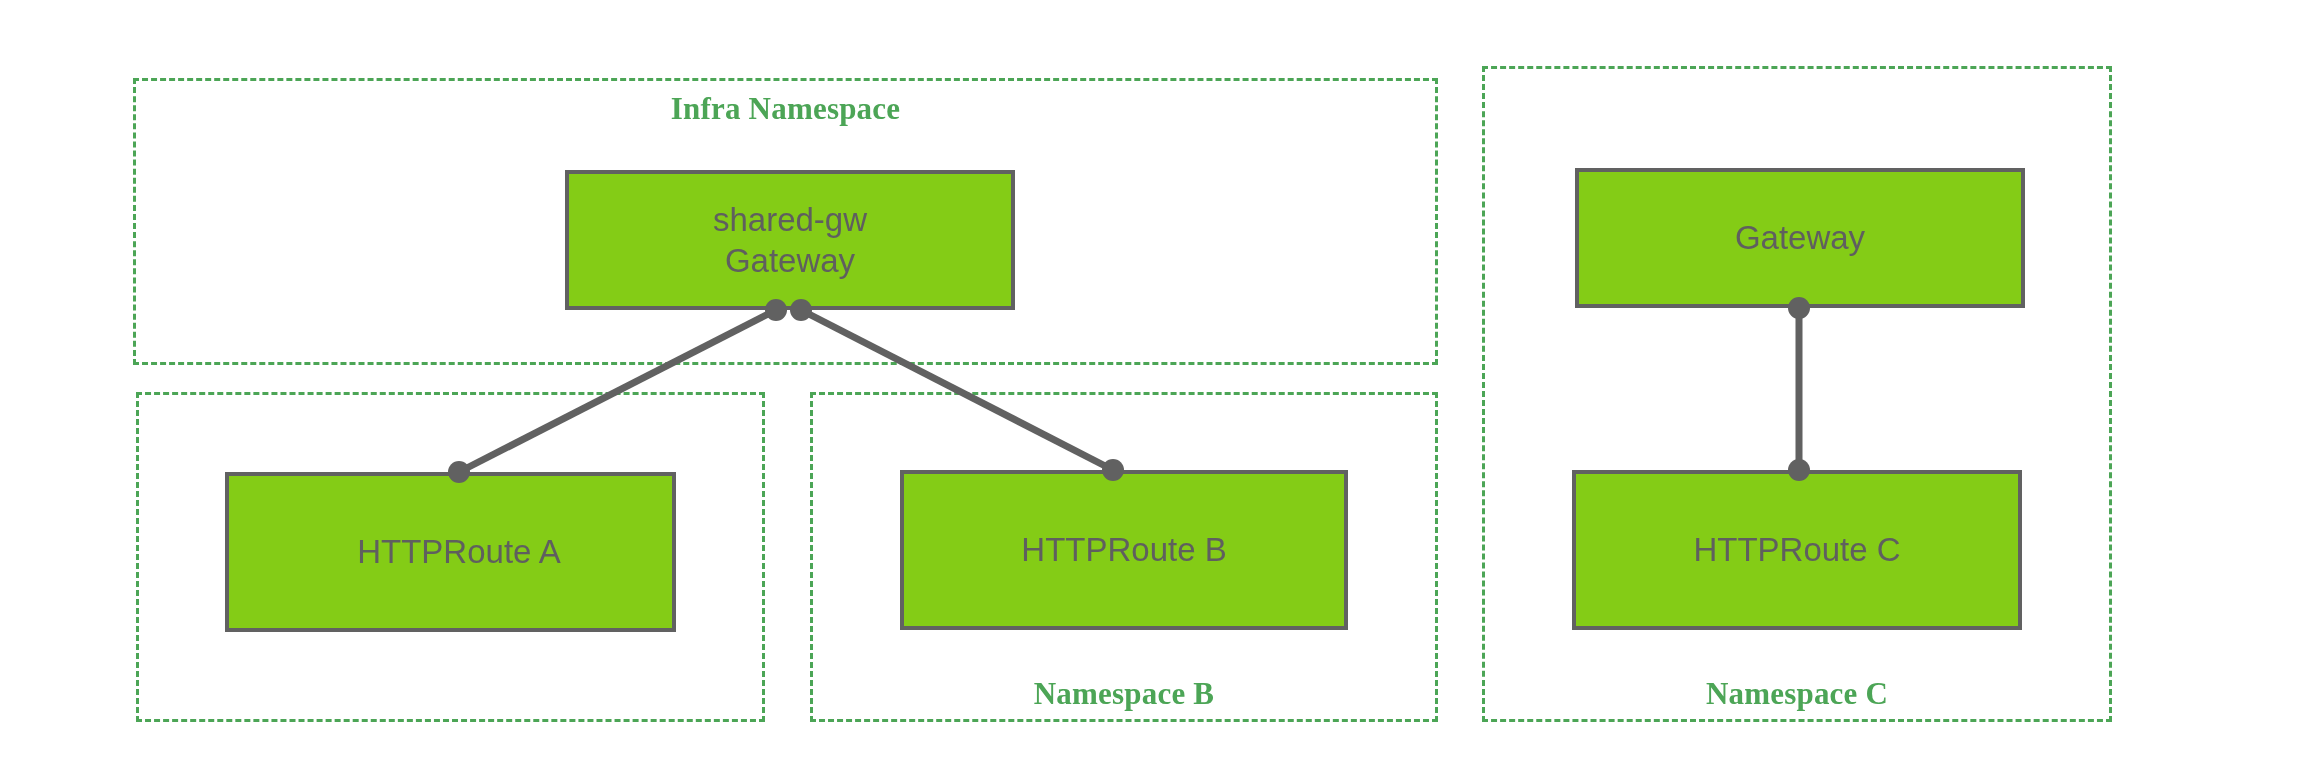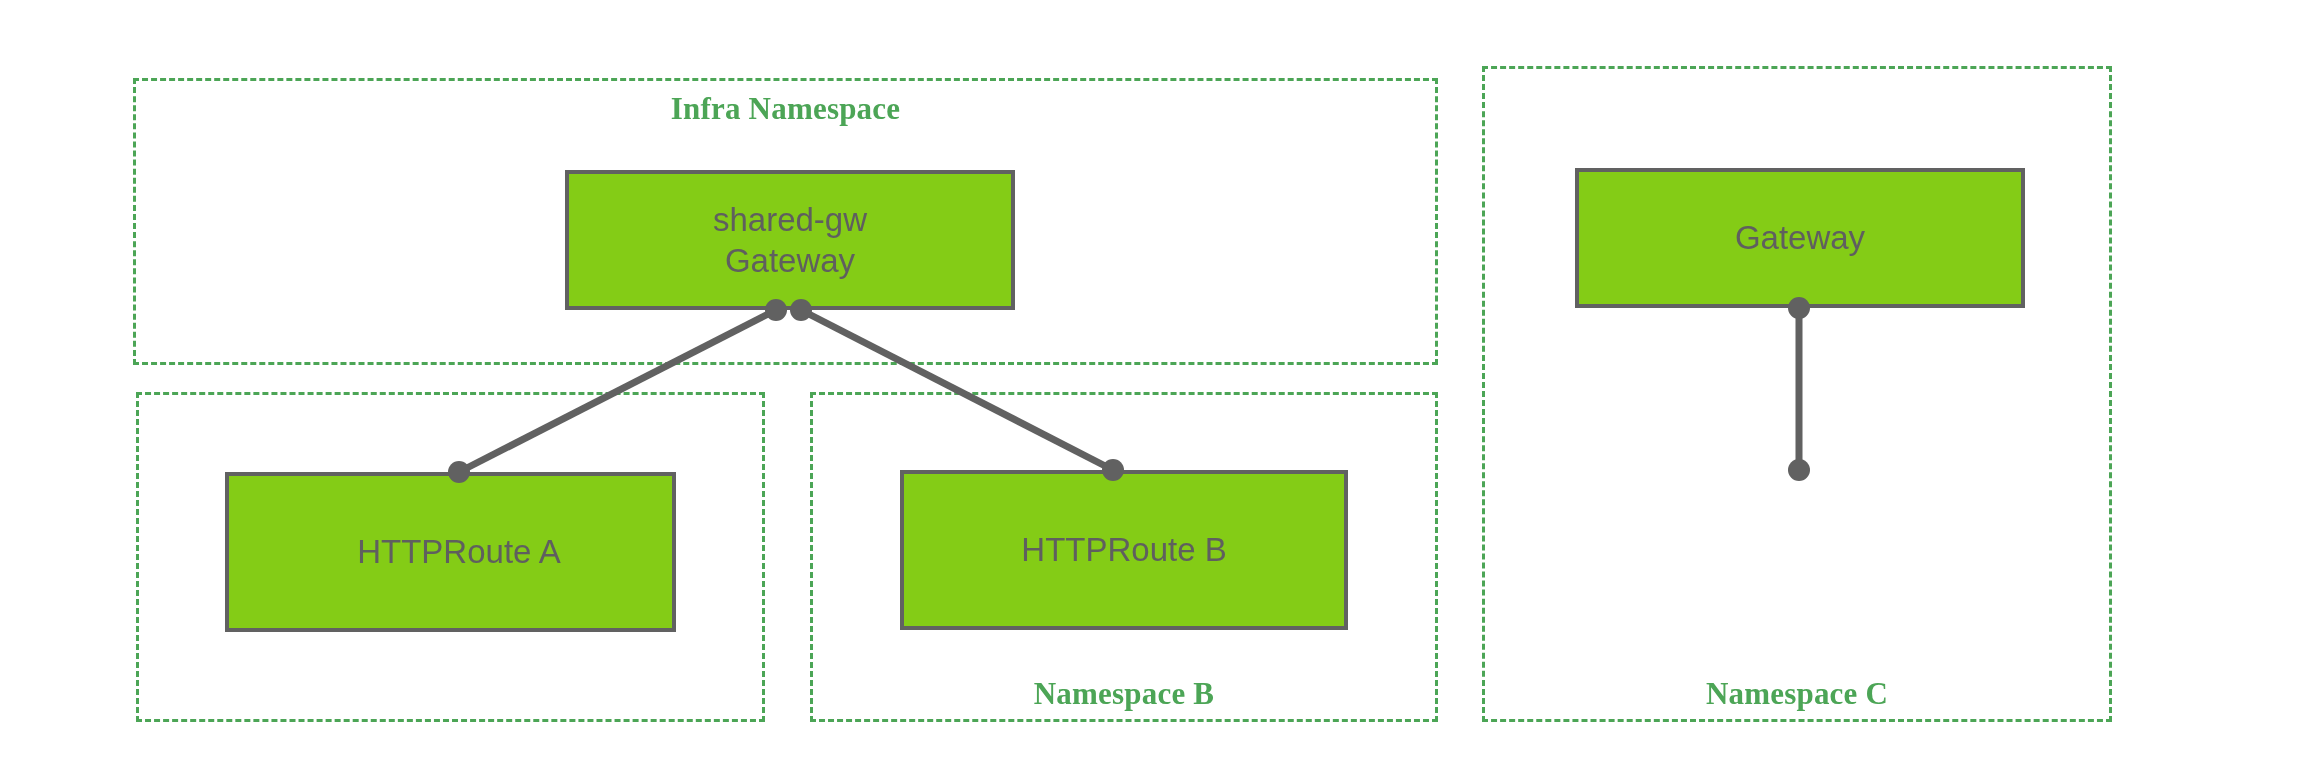--- a/index.html
+++ b/index.html
@@ -107,20 +107,23 @@
   </div>
 
   <div class="res-box" id="node-route-a" style="left: 225px; top: 472px; width: 451px; height: 160px; padding-left: 17px;">
     <span class="ln">HTTPRoute A</span>
   </div>
 
   <div class="res-box" id="node-route-b" style="left: 900px; top: 470px; width: 448px; height: 160px; justify-content: center;">
     <span class="ln">HTTPRoute B</span>
   </div>
 
+  <div class="res-box" id="node-route-c" style="left: 1572px; top: 470px; width: 450px; height: 160px;">
+    <span class="ln">HTTPRoute C</span>
+  </div>
 
   <svg id="dots" viewBox="0 0 2299 772" preserveAspectRatio="none">
     <g id="dot-group" fill="#616161">
         <circle cx="776" cy="310" r="11"></circle>
         <circle cx="801" cy="310" r="11"></circle>
         <circle cx="459" cy="472" r="11"></circle>
         <circle cx="1113" cy="470" r="11"></circle>
         <circle cx="1799" cy="308" r="11"></circle>
         <circle cx="1799" cy="470" r="11"></circle>
       </g>

